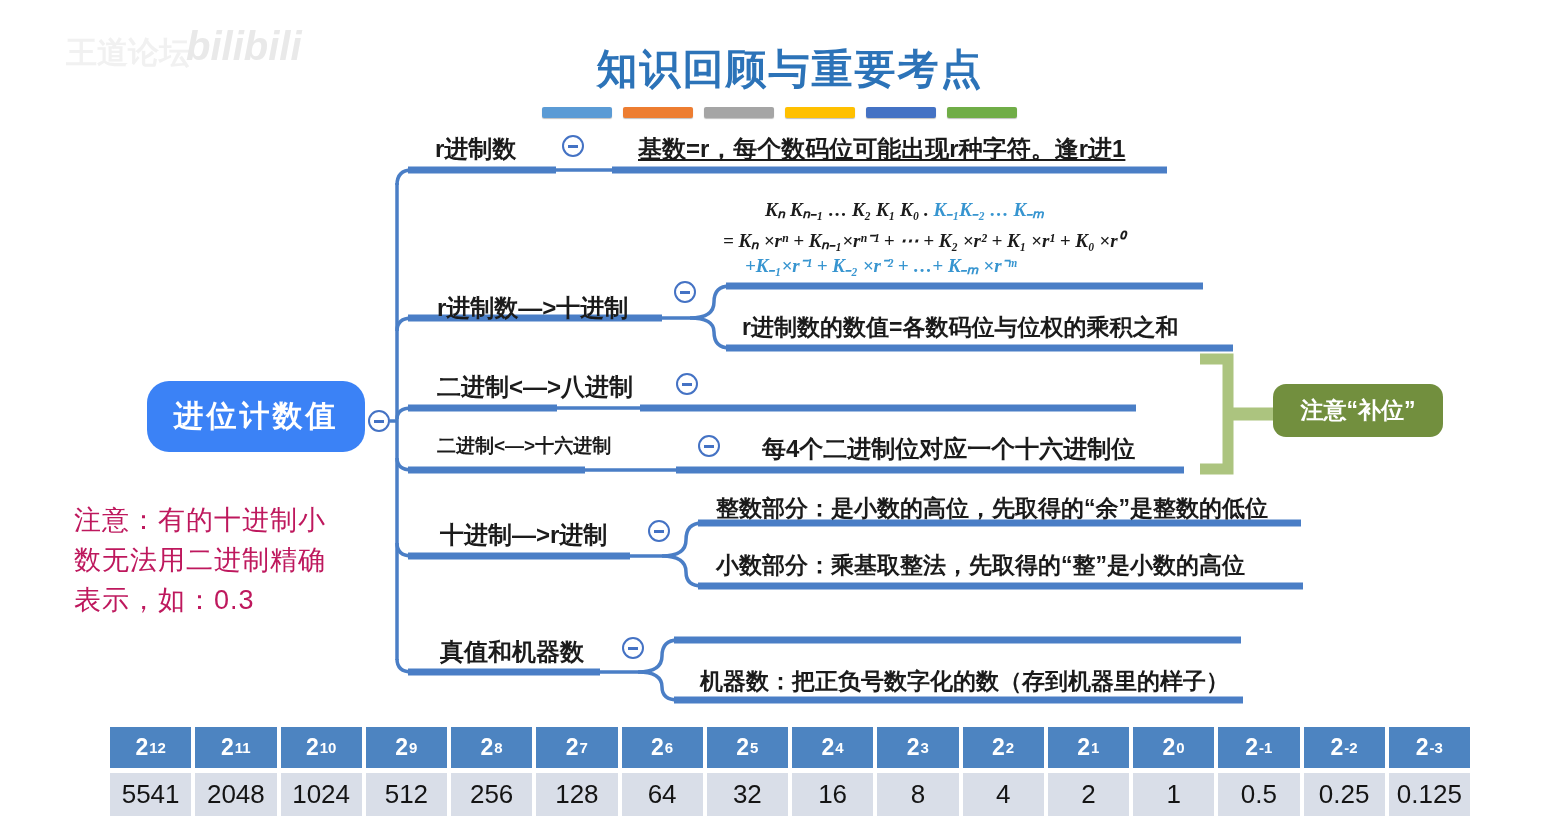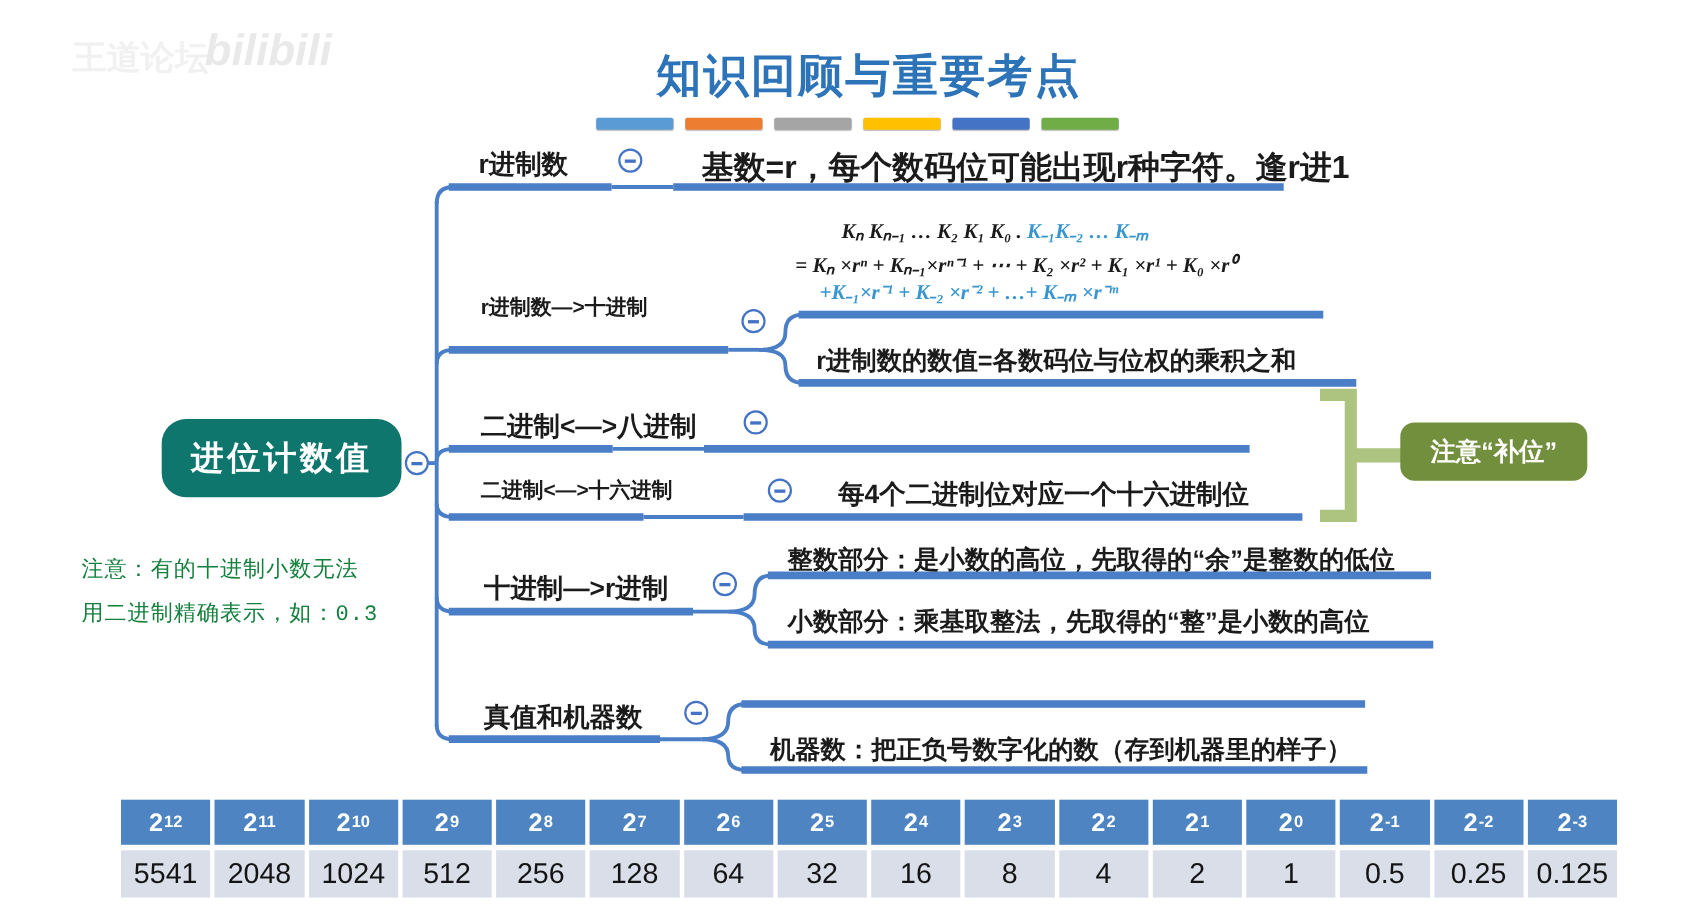--- a/index.html
+++ b/index.html
@@ -10,27 +10,27 @@
   .wm{position:absolute;font-weight:700;white-space:nowrap;}
   .title{position:absolute;left:560px;top:42px;width:460px;text-align:center;
          font-size:41px;font-weight:700;color:#2C73B8;letter-spacing:2px;
          font-family:"Liberation Serif",serif;}
   .bars{position:absolute;left:542px;top:107px;display:flex;gap:11px;}
   .bars div{width:70px;height:11px;border-radius:2px;box-shadow:0 1px 1px rgba(0,0,0,0.25);}
   .minus{position:absolute;width:22px;height:22px;border:2px solid #4472C4;border-radius:50%;
          background:#fff;box-sizing:border-box;}
   .minus span{position:absolute;left:4px;top:8px;width:10px;height:2.5px;background:#4472C4;display:block;}
   .rootnode{position:absolute;left:147px;top:381px;width:218px;height:71px;border-radius:22px;
-            background:#0f766e;color:#fff;font-size:30px;font-weight:700;letter-spacing:3px;
+            background:#3b82f6;color:#fff;font-size:30px;font-weight:700;letter-spacing:3px;
             display:flex;align-items:center;justify-content:center;}
   .greennode{position:absolute;left:1273px;top:384px;width:170px;height:53px;border-radius:13px;
              background:#728F3E;color:#fff;font-size:23px;font-weight:700;
              display:flex;align-items:center;justify-content:center;}
-  .note{position:absolute;left:74px;top:500px;width:272px;font-size:20px;line-height:40px;
-        color:#15803d;font-family:Liberation Mono, monospace;letter-spacing:1px;}
+  .note{position:absolute;left:74px;top:500px;width:272px;font-size:27px;line-height:40px;
+        color:#be185d;font-family:Liberation Sans, sans-serif;letter-spacing:1px;}
   .formula{position:absolute;font-family:"Liberation Serif",serif;font-style:italic;
            font-weight:700;font-size:19px;color:#1b1b1b;white-space:nowrap;}
   .fblue{color:#3795D0;}
   .ptable{position:absolute;left:110px;top:727px;width:1360px;
           display:grid;grid-template-columns:repeat(16,1fr);column-gap:4px;row-gap:5px;}
   .pt-h{background:#4D84C1;color:#fff;height:41px;font-size:23px;font-weight:700;
         display:flex;align-items:center;justify-content:center;}
   .pt-h sup{font-size:15px;font-weight:700;margin-left:1px;}
   .pt-v{background:#D9DEE8;color:#141414;height:43px;font-size:26px;
         display:flex;align-items:center;justify-content:center;}
@@ -110,23 +110,23 @@
 
   <div class="rootnode">进位计数值</div>
   <div class="minus" style="left:368px;top:410px;">
       <span></span>
     </div>
 
   <div class="lbl" style="left:435px;top:133px;font-size:24px;">r进制数</div>
   <div class="minus" style="left:562px;top:135px;">
       <span></span>
     </div>
-  <div class="lbl" style="left:638px;top:133px;font-size:29px;">基数=r，每个数码位可能出现r种字符。逢r进1</div>
+  <div class="lbl" style="left:638px;top:133px;font-size:24px;text-decoration:underline;">基数=r，每个数码位可能出现r种字符。逢r进1</div>
 
-  <div class="lbl" style="left:437px;top:266px;font-size:19px;">r进制数—&gt;十进制</div>
+  <div class="lbl" style="left:437px;top:292px;font-size:24px;">r进制数—&gt;十进制</div>
   <div class="minus" style="left:674px;top:281px;">
       <span></span>
     </div>
   <div class="formula" style="left:723px;top:227px;">= Kₙ ×rⁿ +  Kₙ₋₁×rⁿ⁻¹ + ⋯ + K₂ ×r² +  K₁ ×r¹ +  K₀ ×r⁰</div>
   <div class="formula" style="left:765px;top:196px;">
     <span>Kₙ Kₙ₋₁ … K₂ K₁ K₀ .</span><span class="fblue"> K₋₁K₋₂ … K₋ₘ</span>
   </div>
   <div class="formula fblue" style="left:745px;top:252px;">+K₋₁×r⁻¹ + K₋₂ ×r⁻² +  …+ K₋ₘ ×r⁻ᵐ</div>
   <div class="lbl" style="left:437px;top:371px;font-size:24px;">二进制&lt;—&gt;八进制</div>
 

